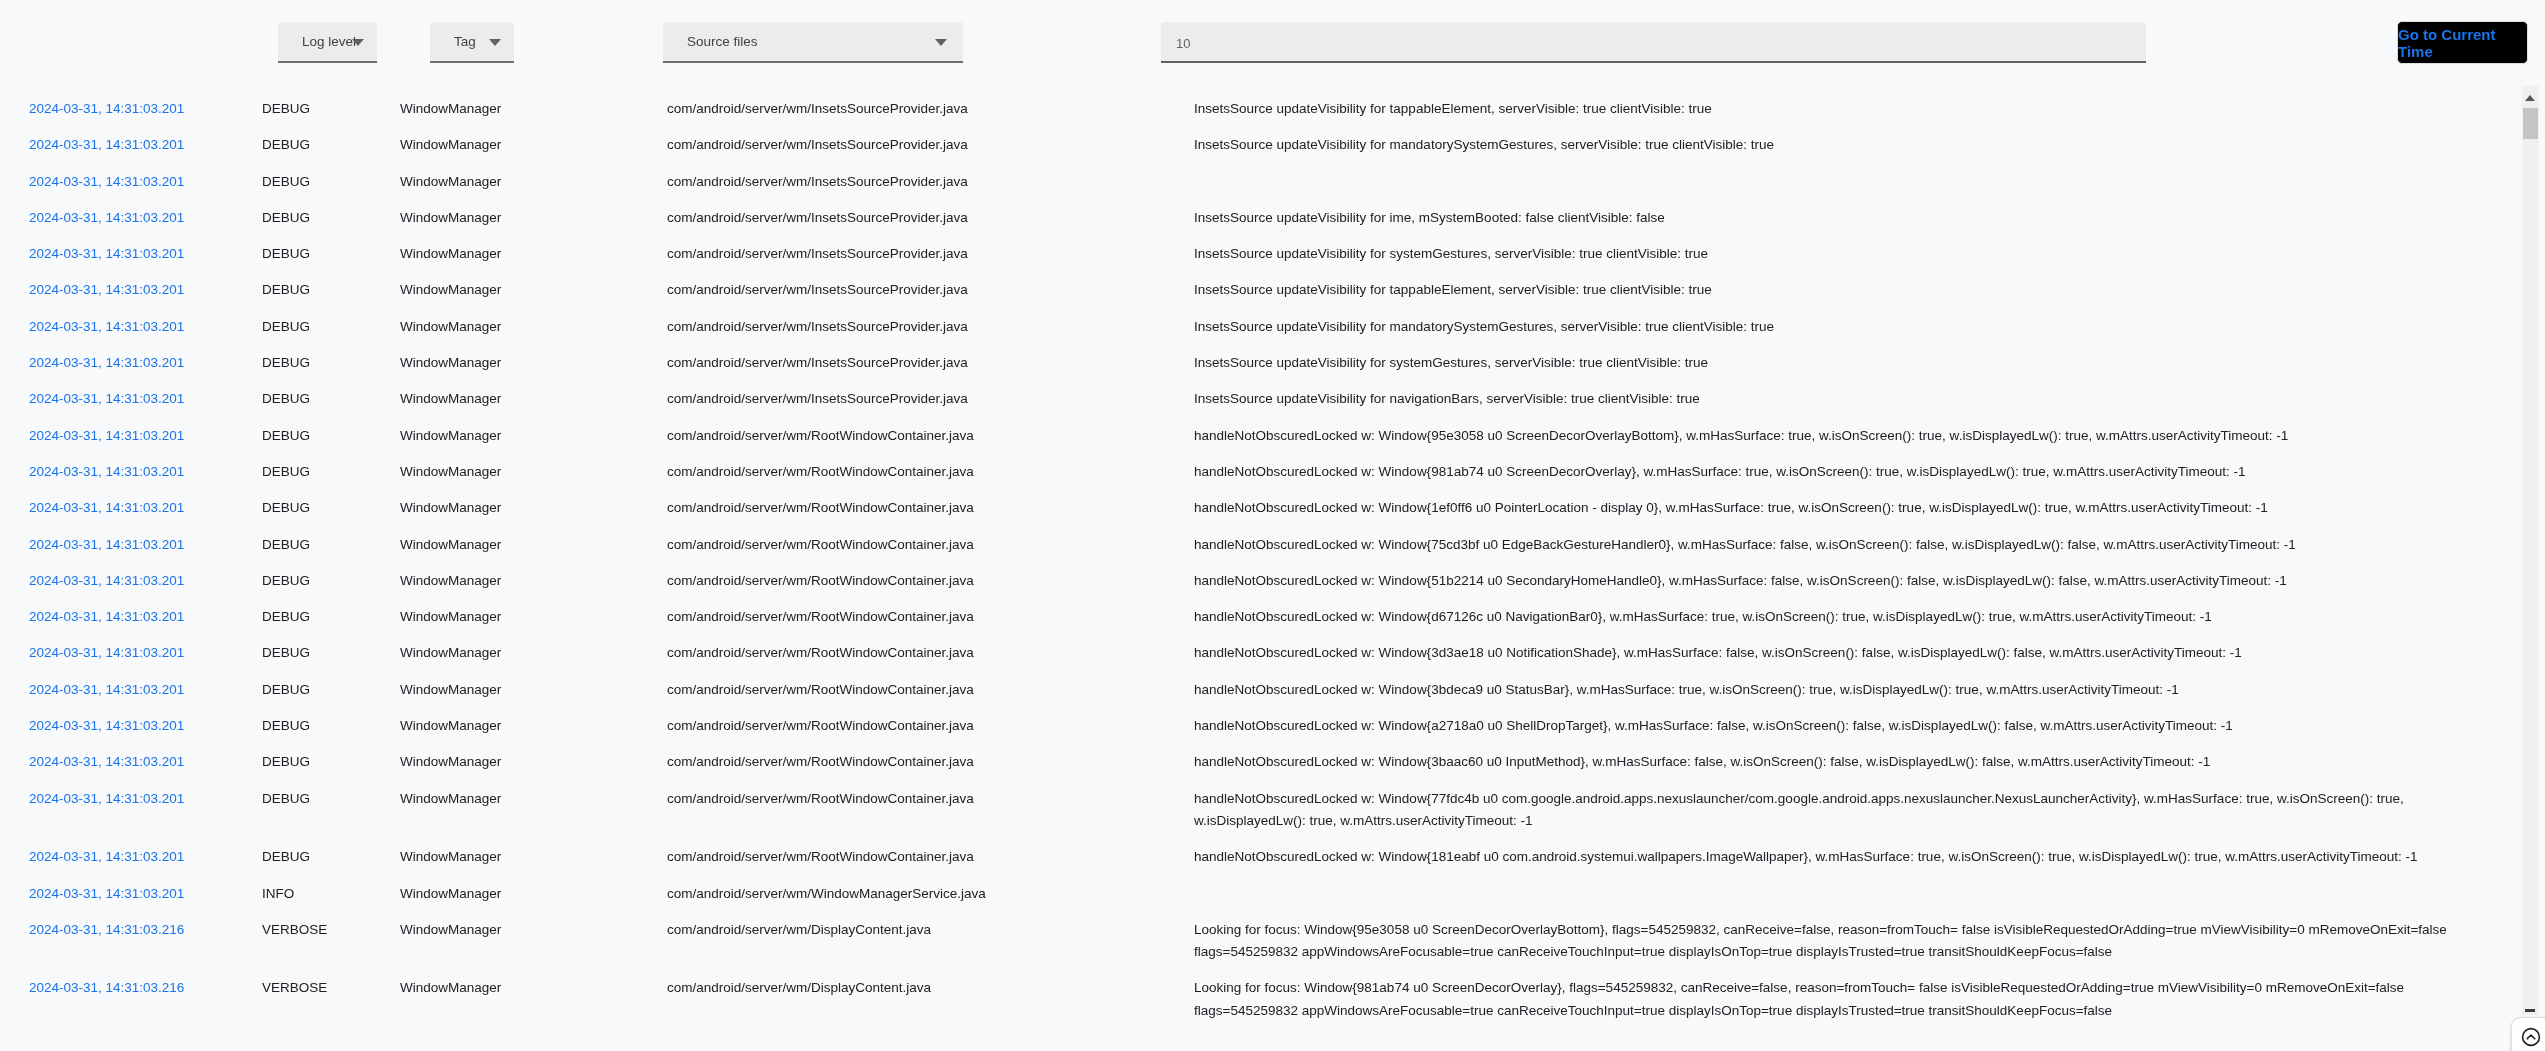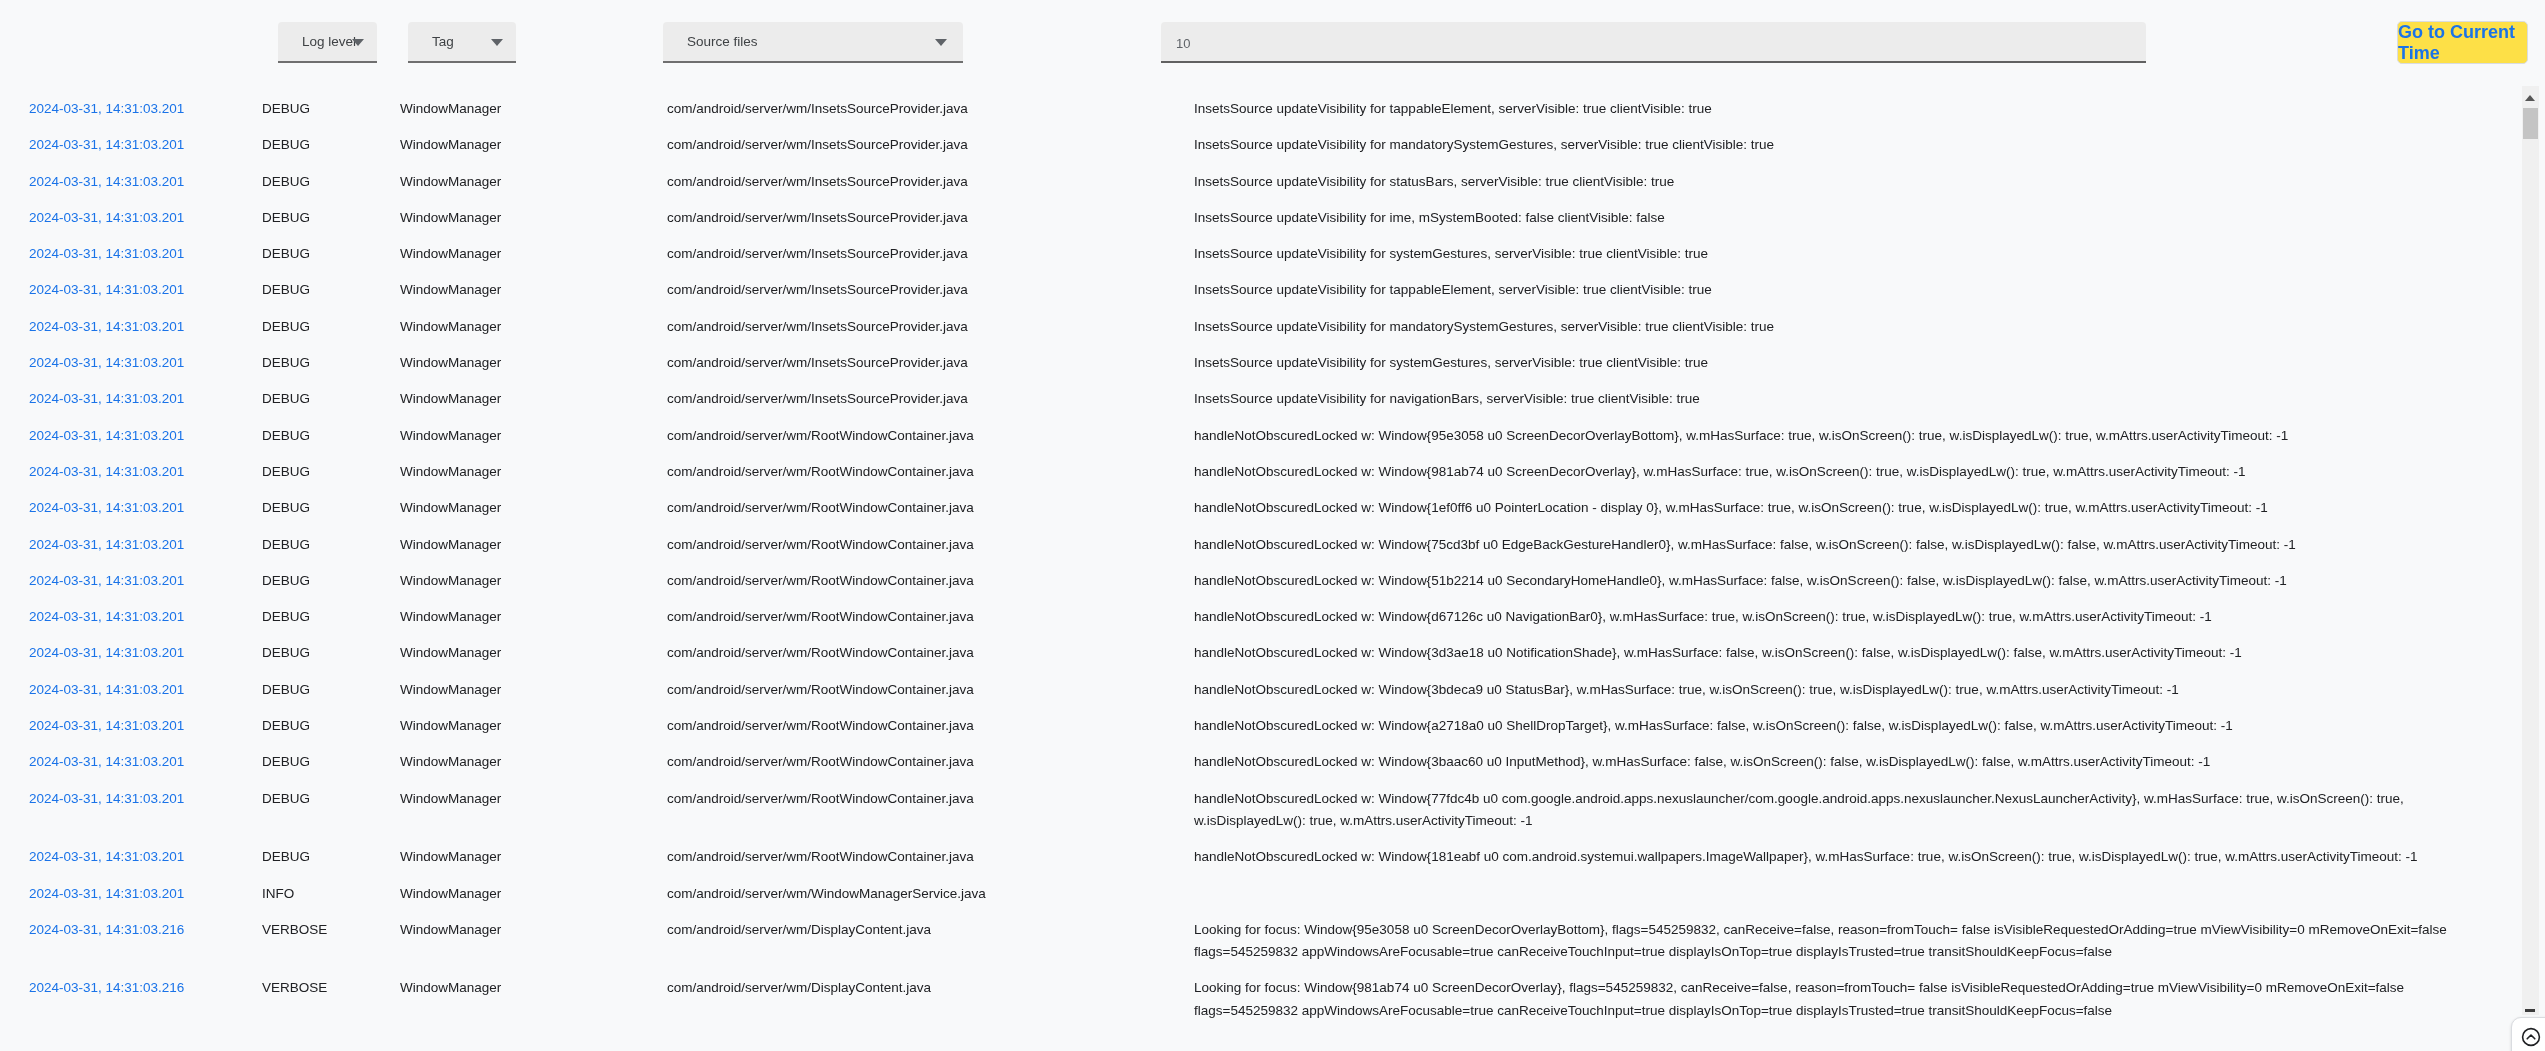--- a/index.html
+++ b/index.html
@@ -24,37 +24,37 @@
   }
   .control .lbl{padding-left:24px;display:inline-block;}
   .caret{
     position:absolute;top:17px;width:0;height:0;
     border-left:6px solid transparent;
     border-right:6px solid transparent;
     border-top:7px solid #5f6368;
   }
   #ctl-log-level{left:278px;width:99px;}
   #ctl-log-level .caret{right:13px;}
-  #ctl-tag{left:408px;width:108px;}
+  #ctl-tag{left:430px;width:84px;}
   #ctl-tag .caret{right:13px;}
   #ctl-source{left:663px;width:300px;}
   #ctl-source .caret{right:16px;}
   #ctl-limit{
     position:absolute;left:1161px;top:22px;width:985px;height:41px;
     background:#ececec;border:none;border-bottom:2px solid #616161;
     border-radius:4px 4px 0 0;box-sizing:border-box;
     padding:4px 0 0 15px;font-family:"Liberation Sans",sans-serif;
     font-size:13px;color:#5f6368;outline:none;
   }
   #btn-go-current{
     position:absolute;left:2397px;top:21px;width:131px;height:43px;
-    background:#fde047;border:1px solid #d9dce0;border-radius:5px;
+    background:#000000;border:1px solid #d9dce0;border-radius:5px;
     box-sizing:border-box;
     font-family:"Liberation Sans",sans-serif;
-    font-size:18px;font-weight:bold;color:#1a73e8;
+    font-size:15px;font-weight:bold;color:#1a73e8;
     display:flex;align-items:center;justify-content:center;
     cursor:pointer;
   }
   
   .log-table{
     position:absolute;left:0;top:91px;width:2520px;
   }
   .row{
     display:flex;align-items:flex-start;
     padding:7px 6px;
@@ -135,21 +135,20 @@
     <div class="c-tag">WindowManager</div>
     <div class="c-source">com/android/server/wm/InsetsSourceProvider.java</div>
     <div class="c-msg">InsetsSource updateVisibility for mandatorySystemGestures, serverVisible: true clientVisible: true</div>
   </div>
 
   <div class="row">
     <a class="c-ts" href="#">2024-03-31, 14:31:03.201</a>
     <div class="c-level">DEBUG</div>
     <div class="c-tag">WindowManager</div>
     <div class="c-source">com/android/server/wm/InsetsSourceProvider.java</div>
-    <div class="c-msg">InsetsSource updateVisibility for statusBars, serverVisible: true clientVisible: true</div>
   </div>
 
   <div class="row">
     <a class="c-ts" href="#">2024-03-31, 14:31:03.201</a>
     <div class="c-level">DEBUG</div>
     <div class="c-tag">WindowManager</div>
     <div class="c-source">com/android/server/wm/InsetsSourceProvider.java</div>
     <div class="c-msg">InsetsSource updateVisibility for ime, mSystemBooted: false clientVisible: false</div>
   </div>
 

